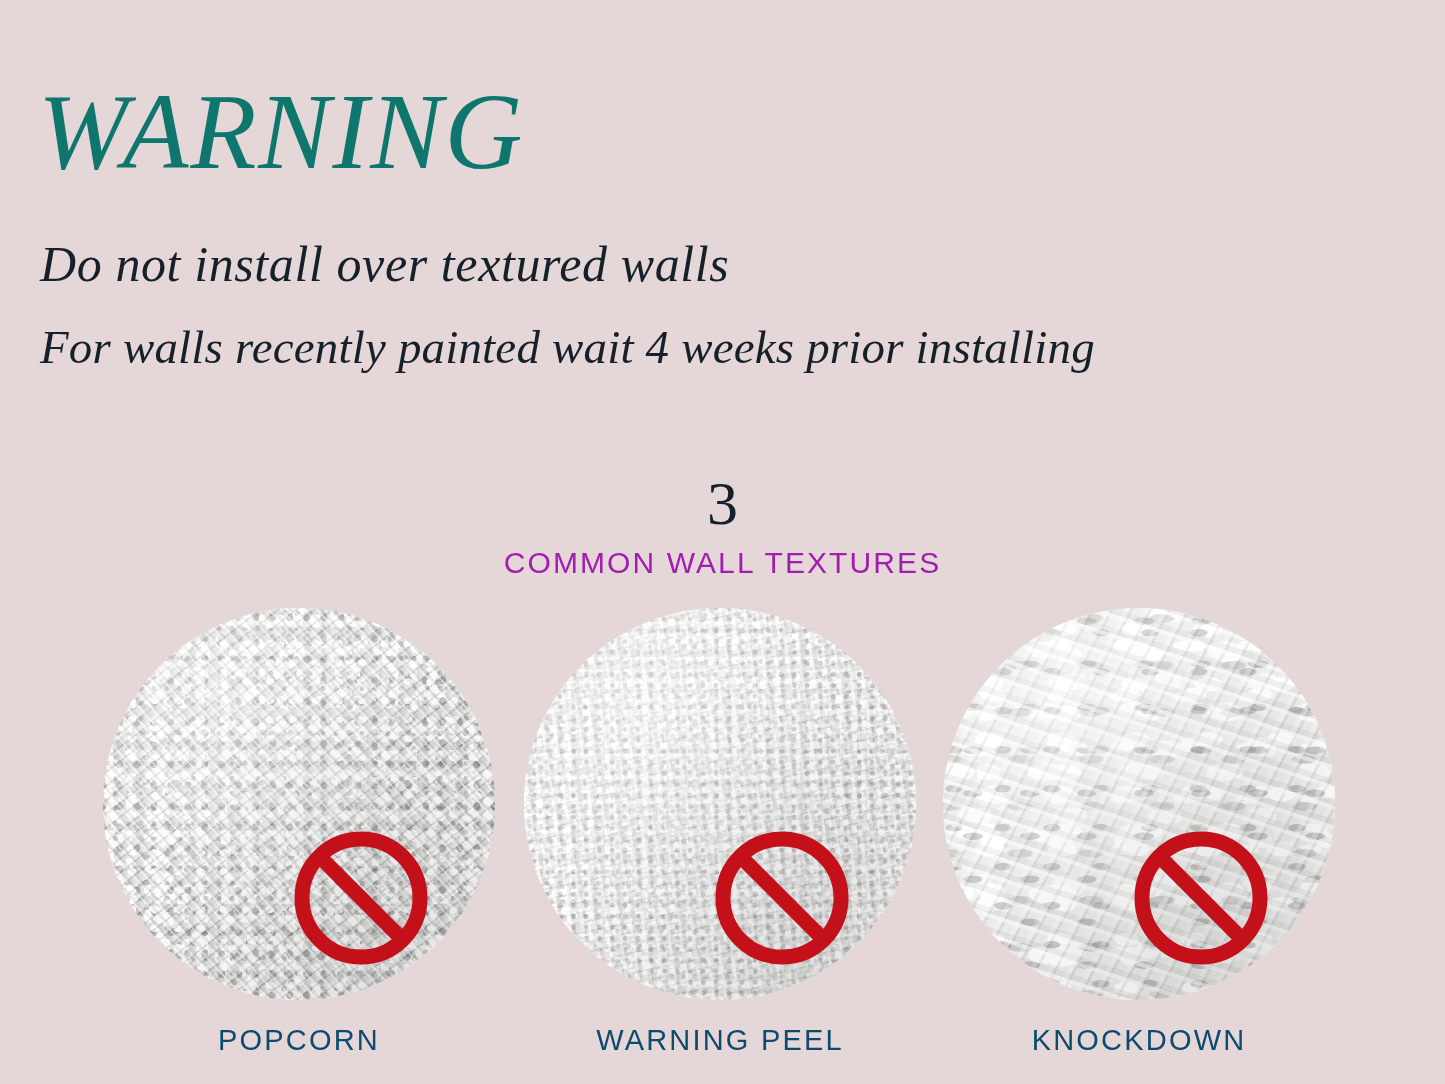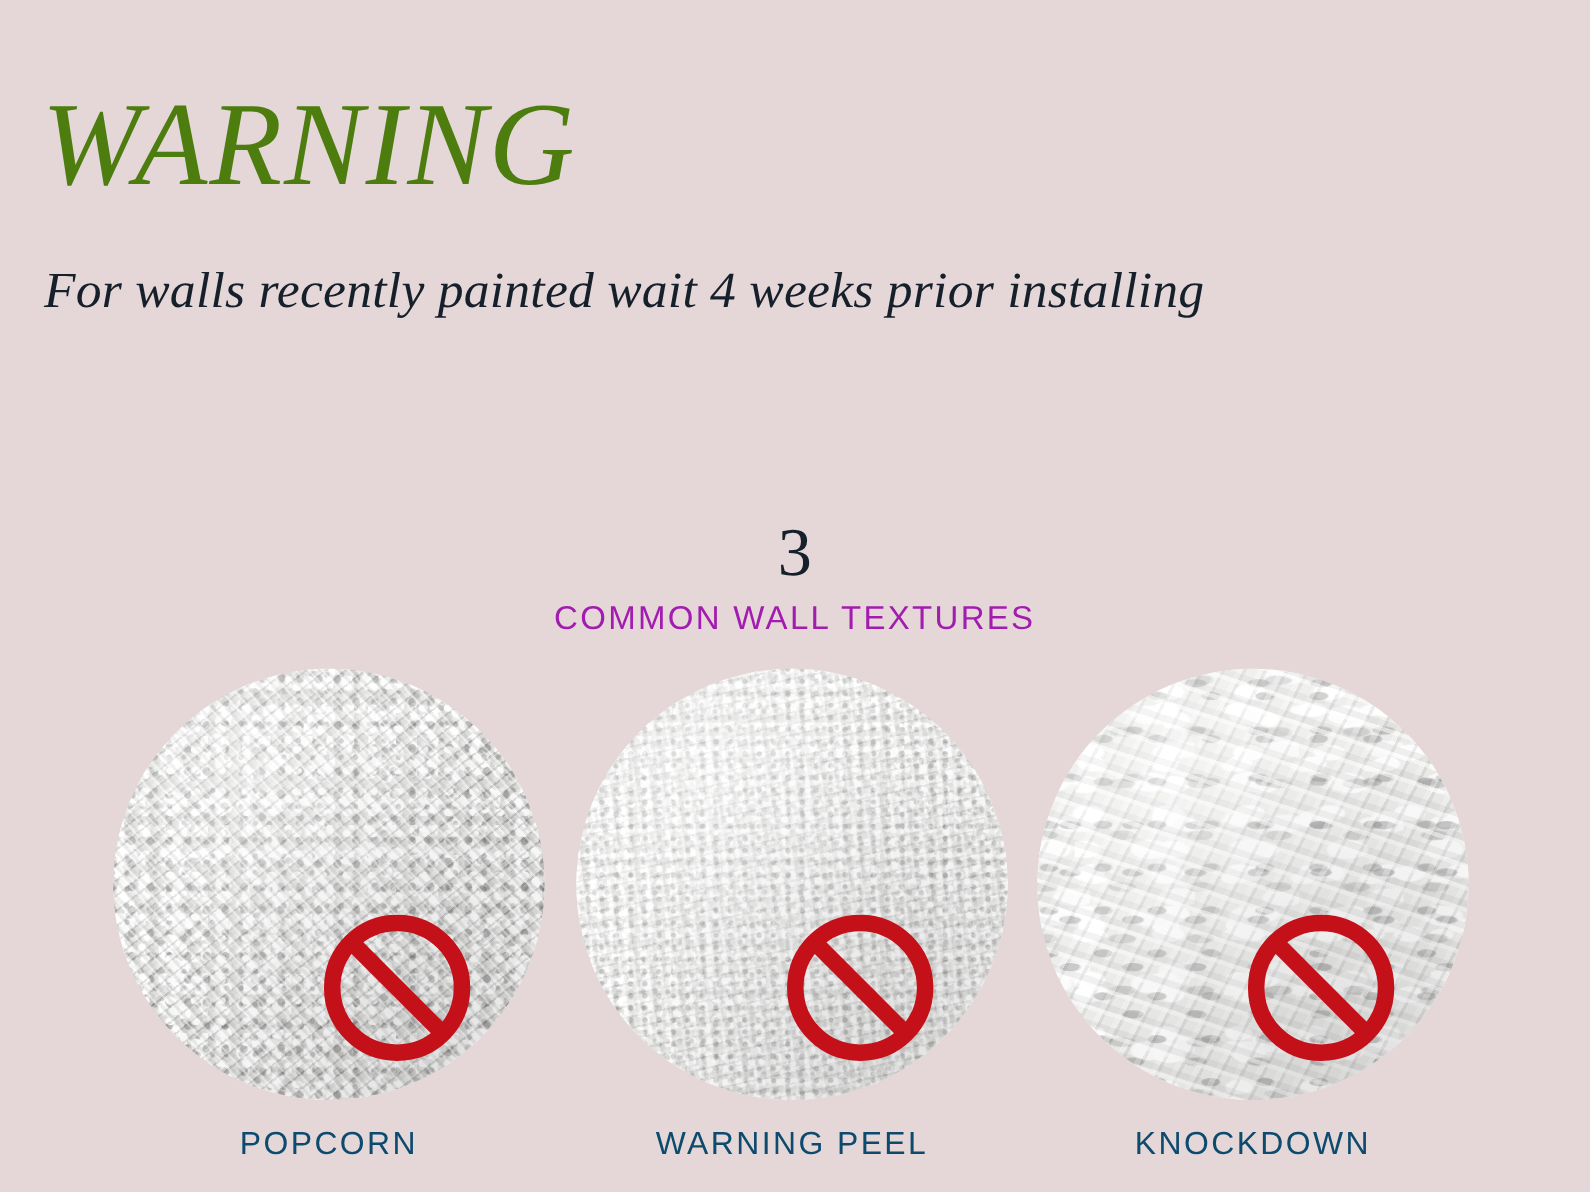--- a/index.html
+++ b/index.html
@@ -28,21 +28,21 @@
   .warning-title {
     position: absolute;
     left: 38px;
     top: 2px;
     font-family: "Liberation Serif", "DejaVu Serif", serif;
     font-style: italic;
     font-weight: 400;
     font-size: 108px;
     line-height: 1.08;
     letter-spacing: 2px;
-    color: #4d7c0f;
+    color: #0f766e;
     white-space: nowrap;
   }
 
   
   .body-lines {
     position: absolute;
     left: 40px;
     top: 222px;
     width: 1390px;
   }
@@ -242,20 +242,21 @@
   }
 </style>
 </head>
 <body>
 
 <div id="poster">
 
   <h1 class="warning-title">WARNING</h1>
 
   <div class="body-lines">
+    <div class="body-line body-line-1">Do not install over textured walls</div>
     <div class="body-line body-line-2">For walls recently painted wait 4 weeks prior installing</div>
   </div>
 
   <div class="count-block">
     <span class="count-number">3</span>
     <span class="count-subtitle">COMMON WALL TEXTURES</span>
   </div>
 
   <div class="swatch-row">
 

